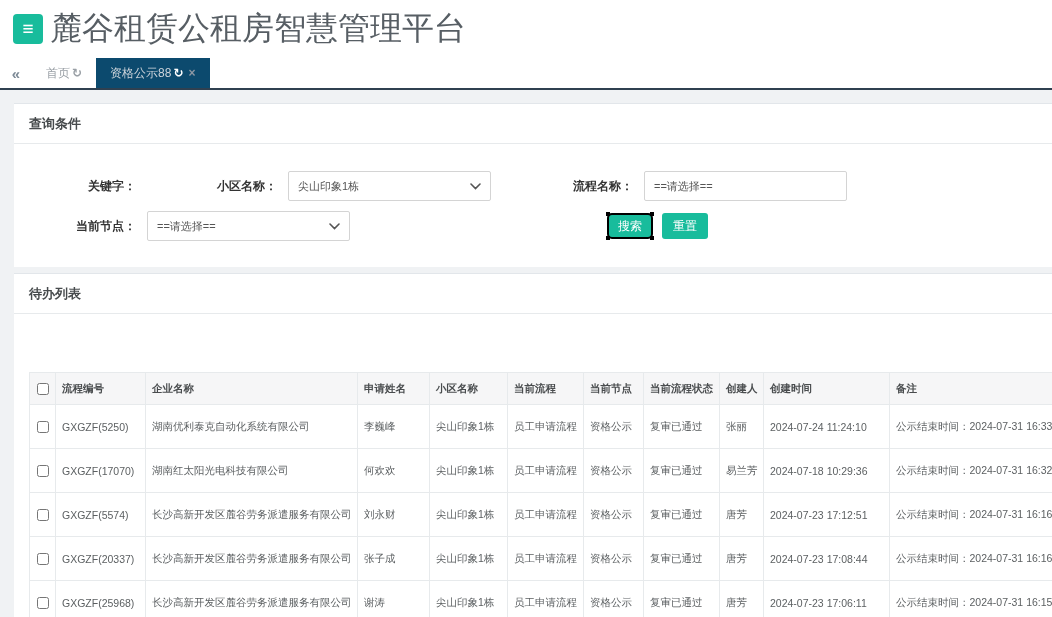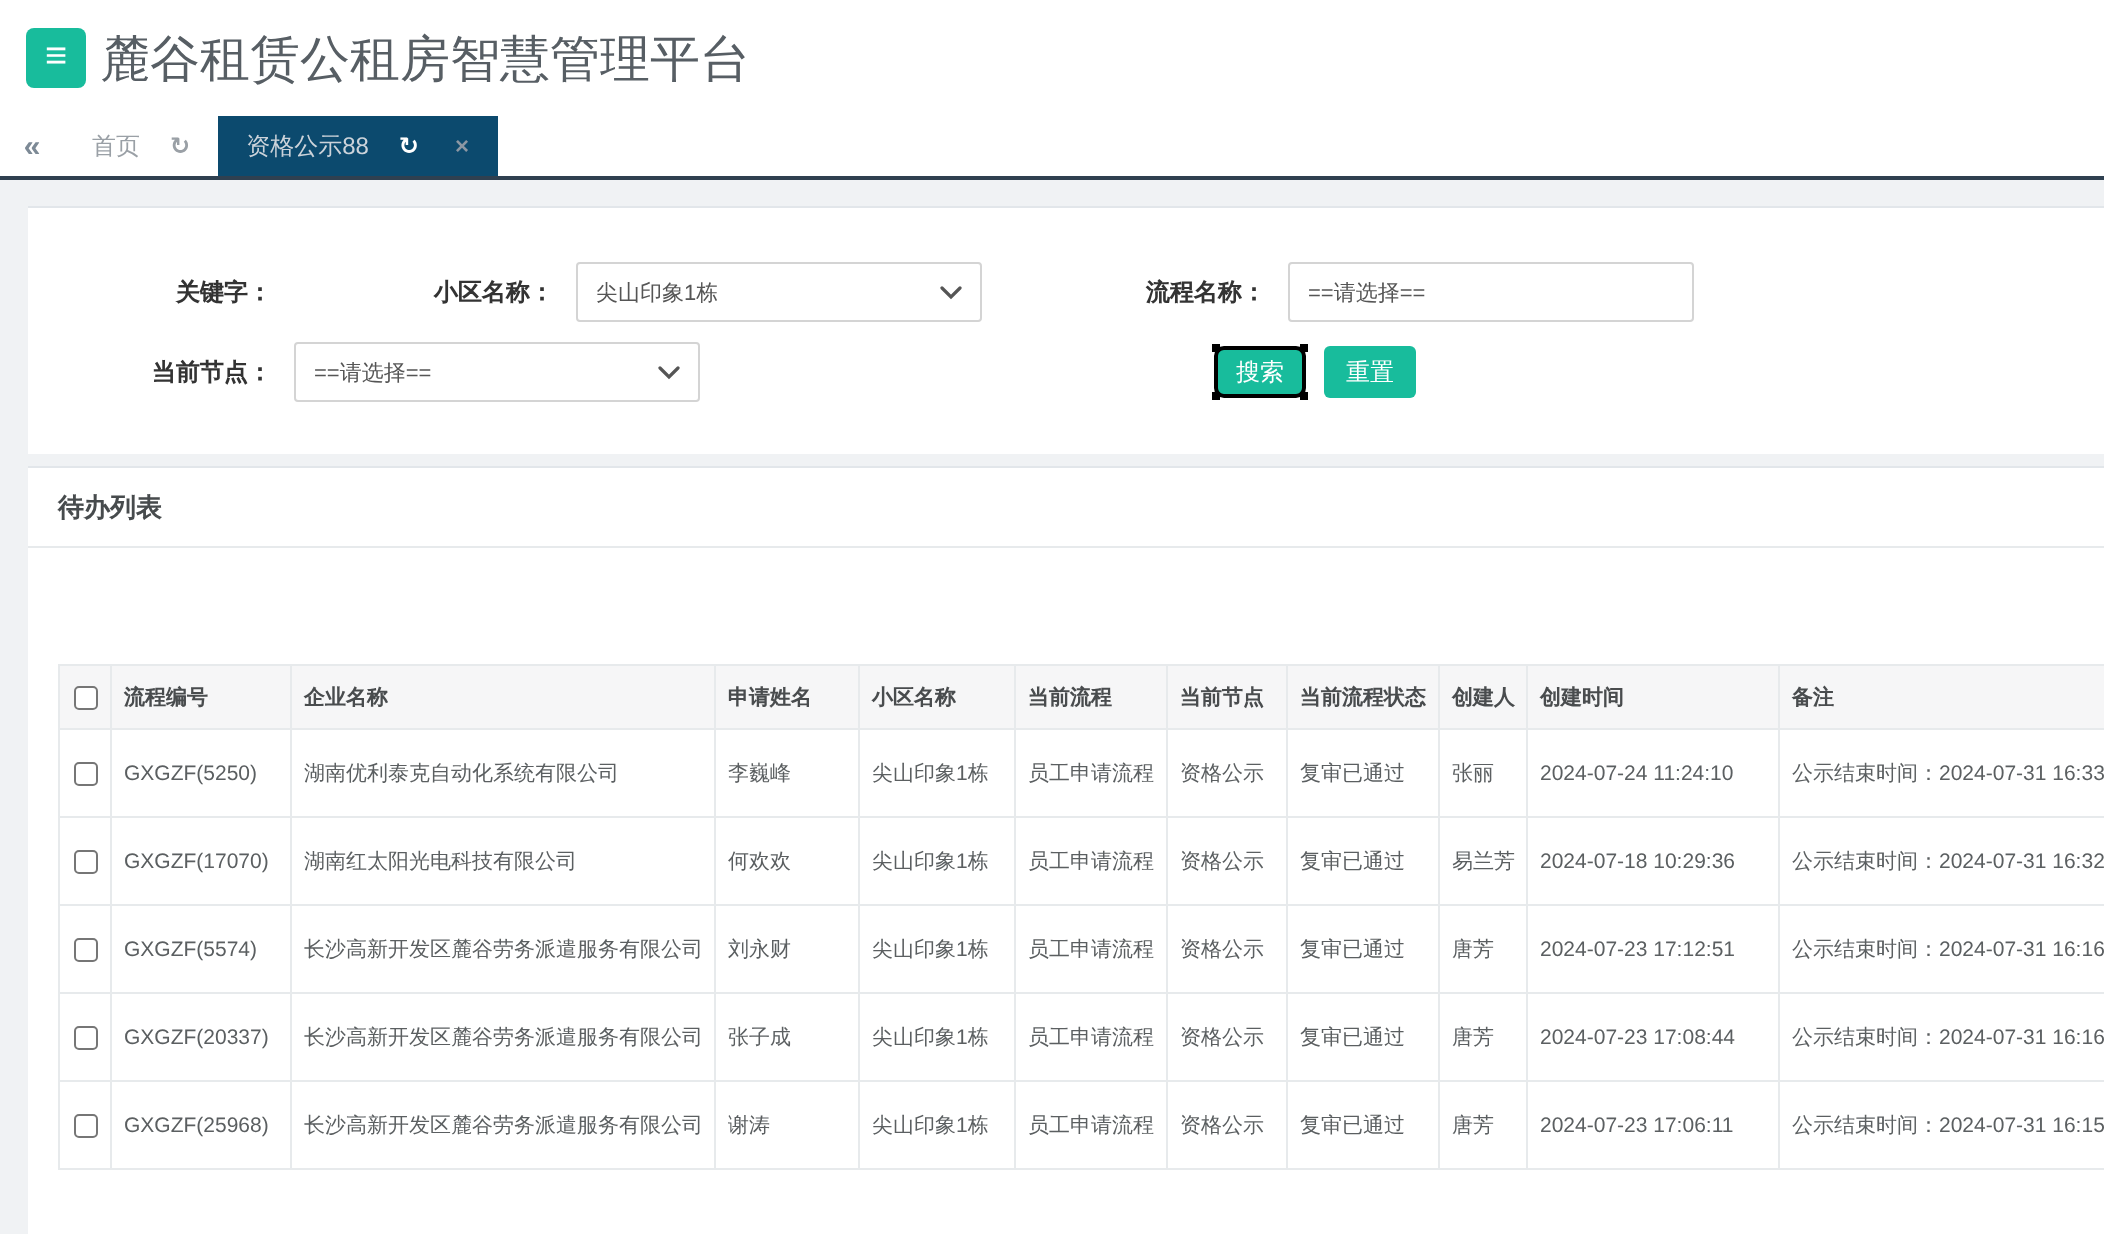--- a/index.html
+++ b/index.html
@@ -5,26 +5,26 @@
   * { margin:0; padding:0; box-sizing:border-box; }
   html,body { background:#d8dbde; }
   .screen{
     width:1052px;height:617px;background:#f0f2f4;overflow:hidden;position:relative;
     font-family:"Liberation Sans","DejaVu Sans",sans-serif;
   }
   
   .app-header{height:58px;background:#fff;display:flex;align-items:center;padding-left:13px;}
   .logo-btn{width:30px;height:30px;background:#18bc9c;border-radius:4px;color:#fff;
     display:flex;align-items:center;justify-content:center;font-size:19px;font-weight:bold;cursor:pointer;flex:none;}
-  .app-title{font-size:25px;color:#575e64;margin-left:7px;white-space:nowrap;}
+  .app-title{font-size:32px;color:#575e64;margin-left:7px;white-space:nowrap;}
   
   .tabbar{height:32px;background:#fff;border-bottom:2px solid #2f4050;display:flex;align-items:stretch;}
   .collapse-btn{width:32px;display:flex;align-items:center;justify-content:center;color:#7d8a96;
     font-size:15px;font-weight:bold;cursor:pointer;}
-  .tab{display:flex;align-items:center;padding:0 14px;font-size:12px;color:#9aa0a6;gap:15px;cursor:pointer;}
+  .tab{display:flex;align-items:center;padding:0 14px;font-size:12px;color:#9aa0a6;gap:2px;cursor:pointer;}
   .tab .refresh-ic{font-weight:bold;font-size:12px;}
   .tab.active{background:#0c4a6e;color:#ccd3da;}
   .tab.active .refresh-ic{color:#fff;}
   .tab .close-ic{color:#8c97a3;font-weight:bold;margin-left:3px;font-size:12px;}
   
   .main{padding:13px 0 0 14px;}
   .panel{background:#fff;border-top:1px solid #e2e6ea;}
   .panel-header{padding:11px 15px 10px 15px;font-size:13px;font-weight:bold;color:#474b4d;
     border-bottom:1px solid #e7eaec;}
   
@@ -83,20 +83,21 @@
     <div class="tab active">
       <span>资格公示88</span>
       <span class="refresh-ic">↻</span>
       <span class="close-ic">×</span>
     </div>
   </div>
 
   <div class="main">
 
     <div class="panel">
+      <div class="panel-header">查询条件</div>
       <div class="query-body">
         <div class="form-row">
           <div class="form-label lw1">关键字：</div>
           <div class="form-label lw2">小区名称：</div>
           <div class="fake-select">
             <span>尖山印象1栋</span>
             <span class="chev">
               <svg width="11" height="7" viewBox="0 0 11 7">
                   <path d="M1 1 L5.5 5.5 L10 1" stroke="#555" stroke-width="1.6" fill="none" stroke-linecap="round"></path>
                 </svg>

